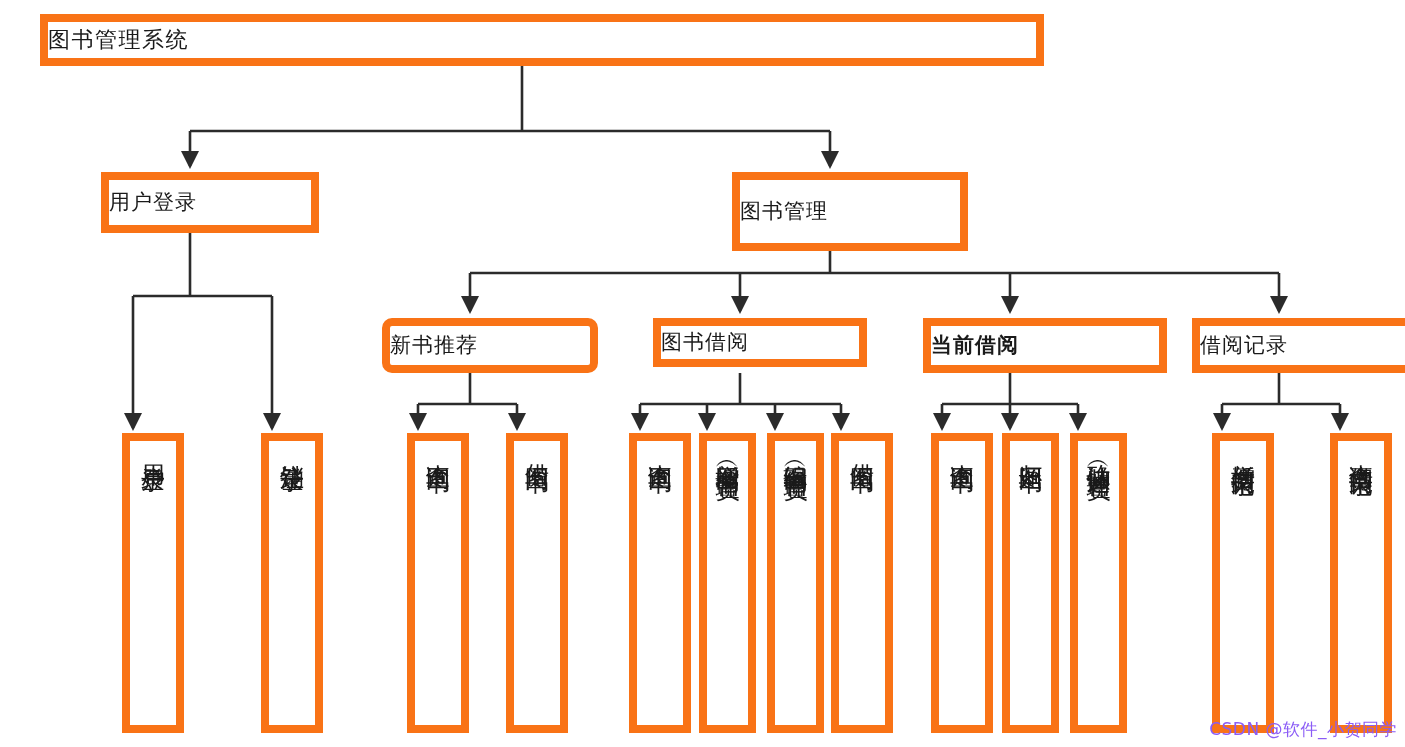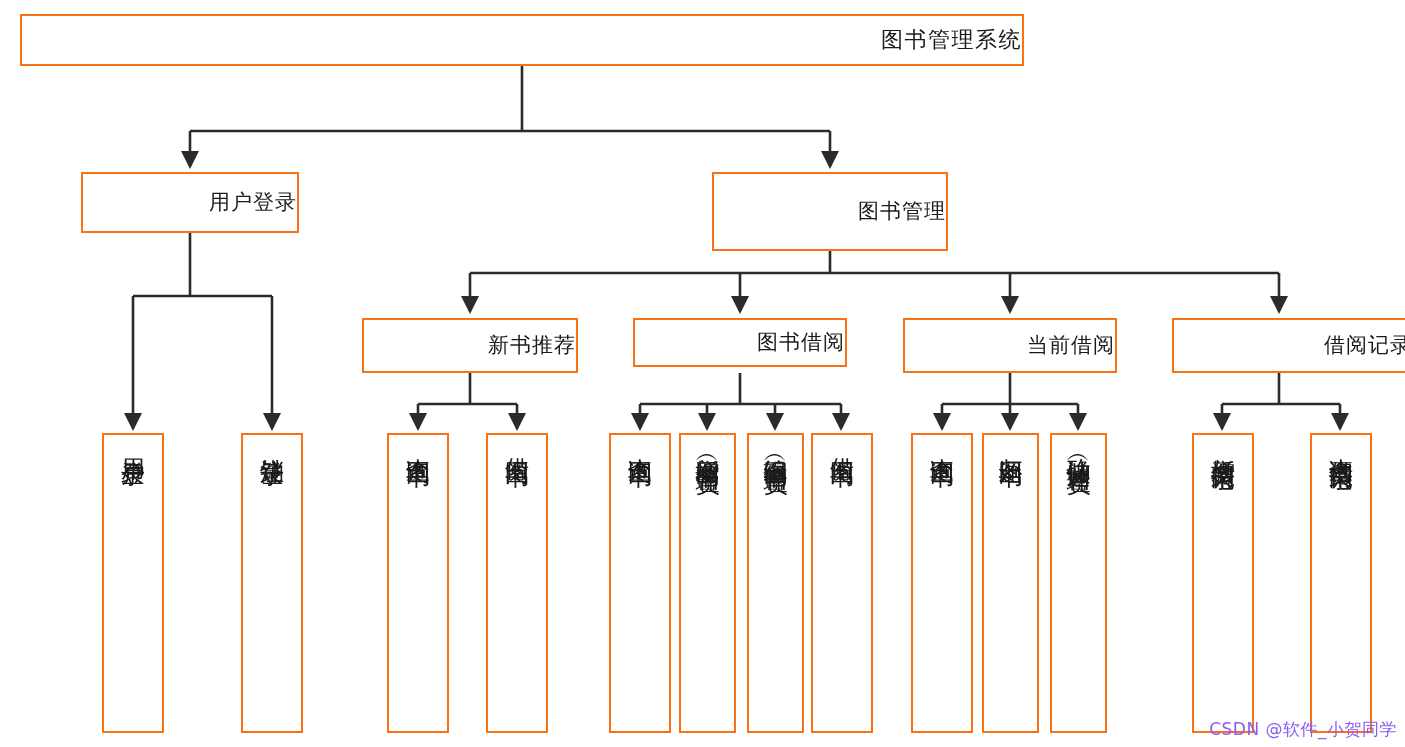--- a/index.html
+++ b/index.html
@@ -21,25 +21,26 @@
     left: 0;
     top: 0;
     width: 1405px;
     height: 747px;
     pointer-events: none;
   }
   .node {
     position: absolute;
     box-sizing: border-box;
     background: #ffffff;
-    border: 2px solid #f97316;
+    border: 8px solid #f97316;
     display: flex;
     align-items: center;
-    justify-content: flex-end;
+    justify-content: flex-start;
     color: #1a1a1a;
+    margin-left: 20px;
   }
   .node .label {
     text-align: center;
     line-height: 1.15;
     white-space: nowrap;
   }
   
   .node.h .label {
     font-size: 21px;
     letter-spacing: 1px;
@@ -140,29 +141,29 @@
   </div>
 
   <div class="node h" style="left:81px; top:172px; width:218px; height:61px;">
     <span class="label">用户登录</span>
   </div>
 
   <div class="node h" style="left:712px; top:172px; width:236px; height:79px;">
     <span class="label">图书管理</span>
   </div>
 
-  <div class="node h" style="left:362px; top:318px; width:216px; height:55px;">
+  <div class="node h" style="left:362px; top:318px; width:216px; height:55px;border-radius:10px;">
     <span class="label">新书推荐</span>
   </div>
 
   <div class="node h" style="left:633px; top:318px; width:214px; height:49px;">
     <span class="label">图书借阅</span>
   </div>
 
-  <div class="node h" style="left:903px; top:318px; width:214px; height:55px;">
+  <div class="node h" style="left:903px; top:318px; width:244px; height:55px;font-weight:bold;">
     <span class="label">当前借阅</span>
   </div>
 
   <div class="node h" style="left:1172px; top:318px; width:242px; height:55px;">
     <span class="label">借阅记录</span>
   </div>
 
   <div class="node v" style="left:102px; top:433px; width:62px; height:300px;">
     <span class="label">用户登录</span>
   </div>

